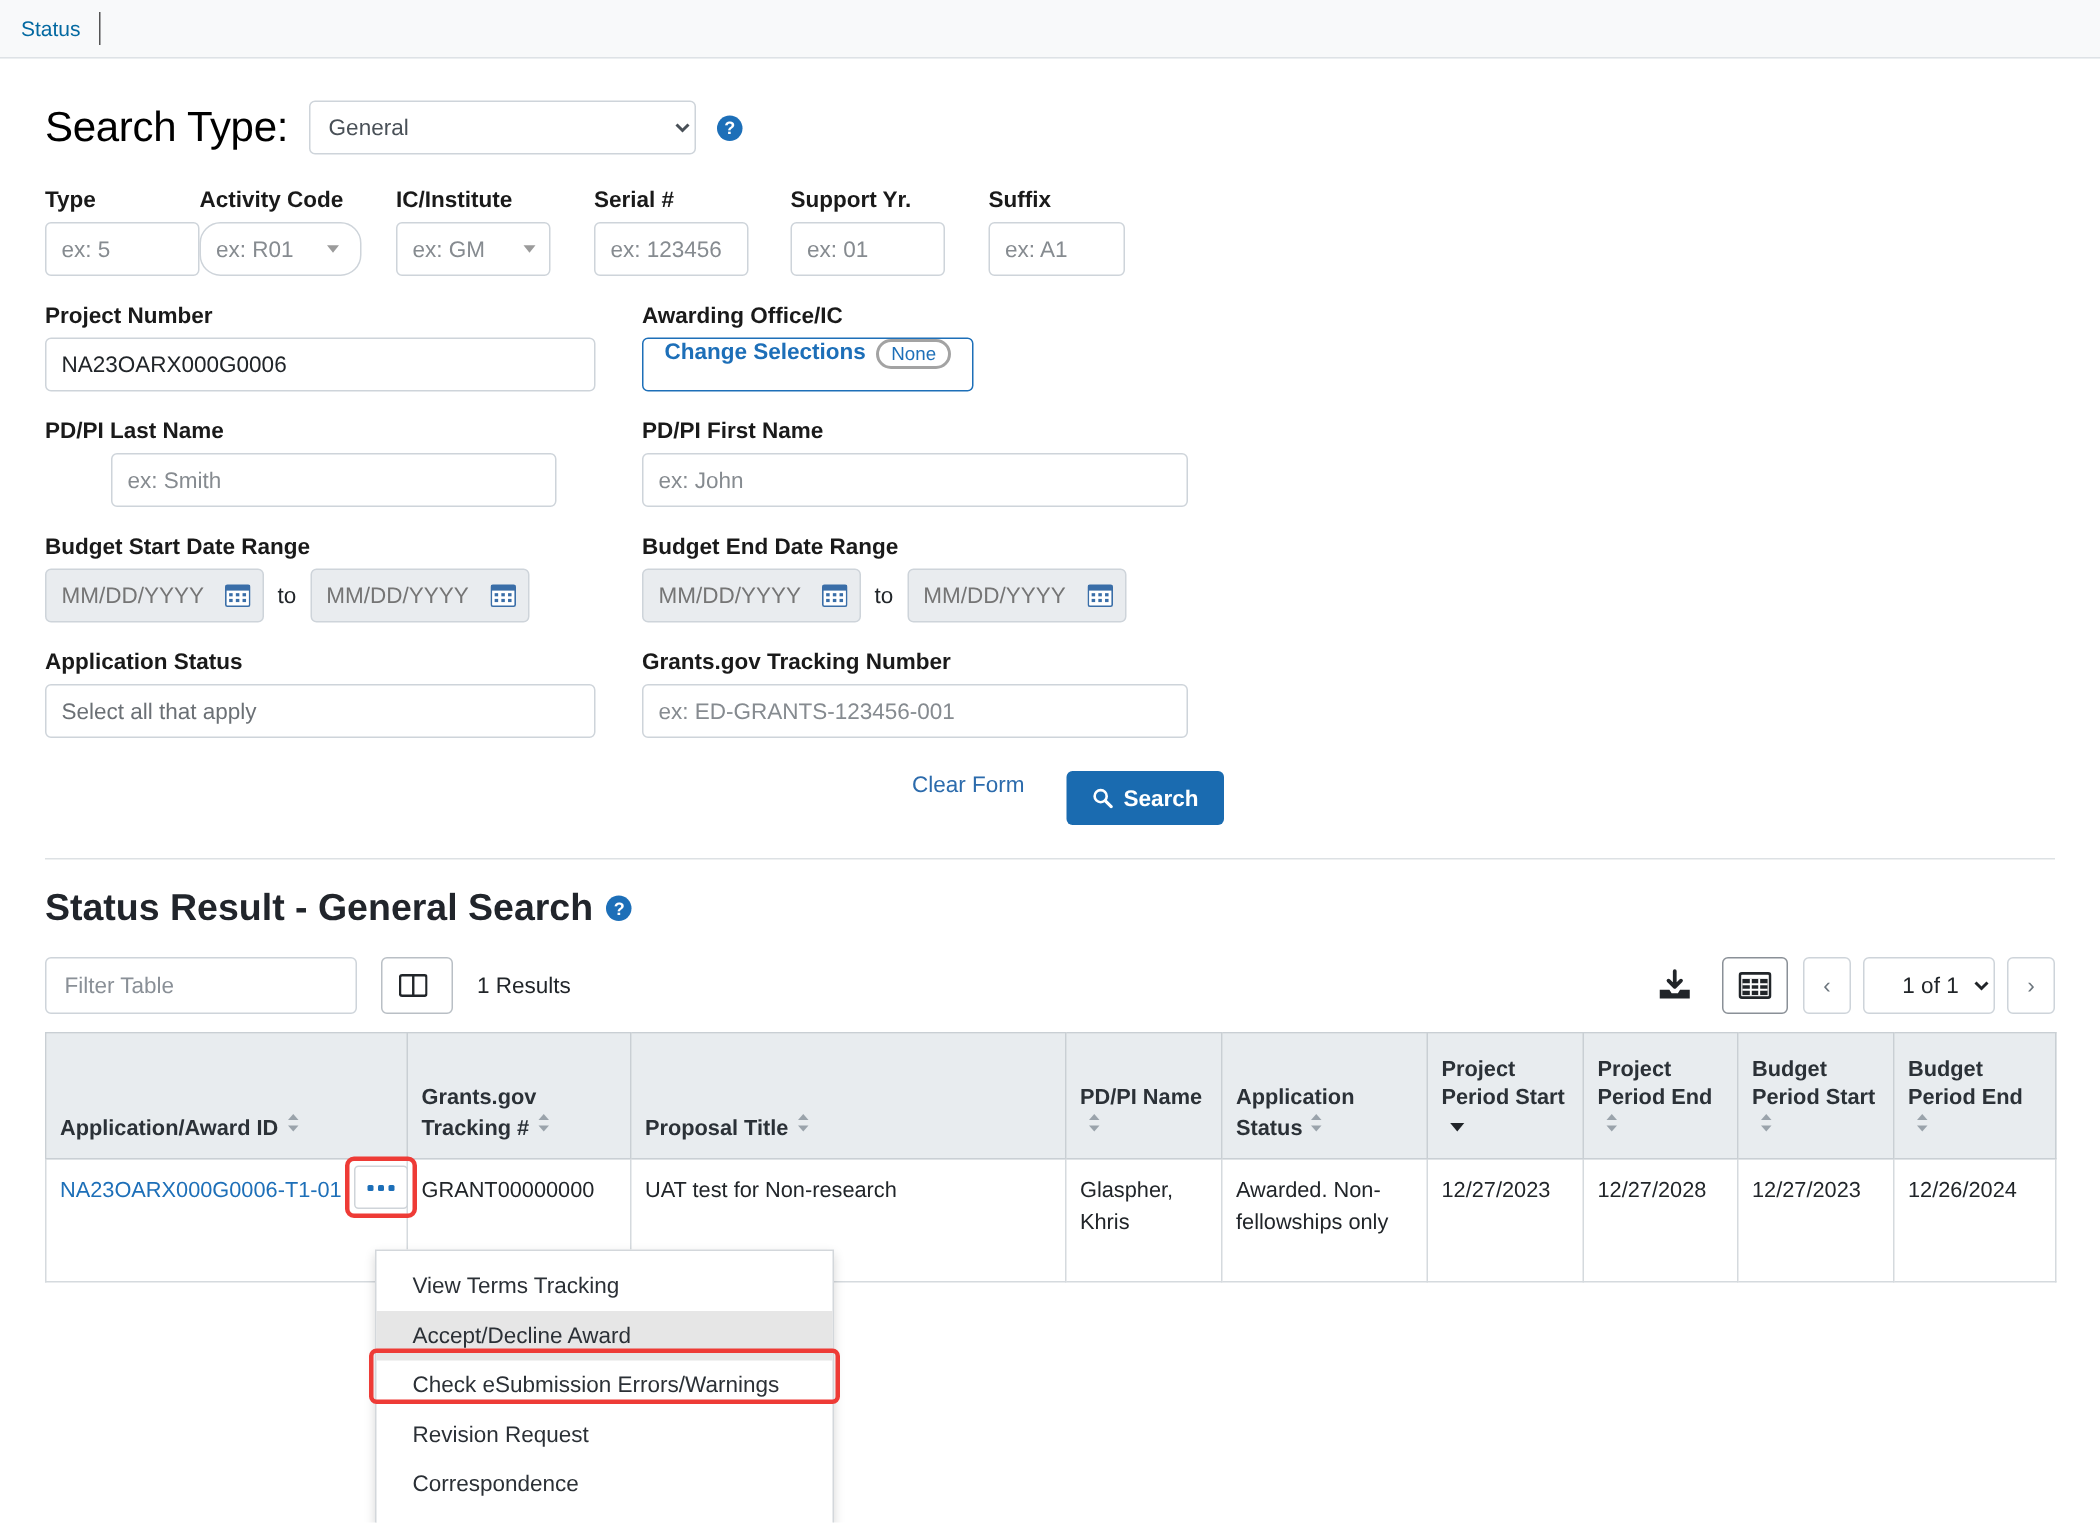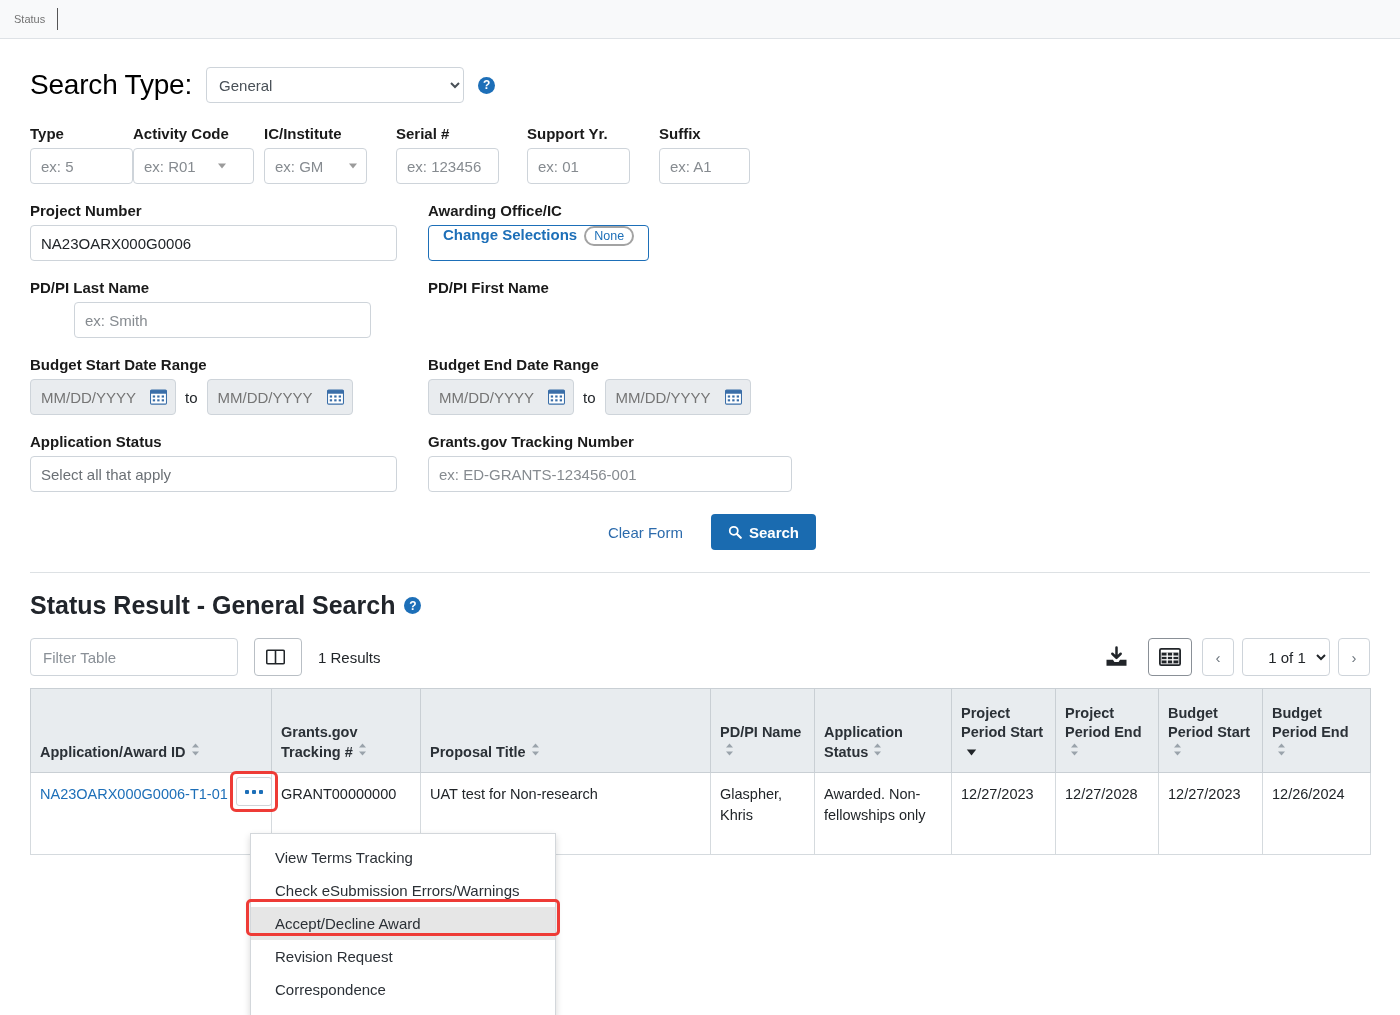--- a/index.html
+++ b/index.html
@@ -17,22 +17,22 @@
   
   #topbar {
     height:39px;
     background:#f8f9fa;
     border-bottom:1px solid #dee2e6;
     display:flex;
     align-items:center;
     padding-left:14px;
   }
   #topbar .tab {
-    font-size:11px;
-    color:#737373;
+    font-size:14px;
+    color:#0369a1;
     padding-right:12px;
     position:relative;
   }
   #topbar .tabsep {
     width:1px; height:22px; background:#555;
   }
 
   
   #main { padding:0 30px; }
 
@@ -159,21 +159,21 @@
     color:#6b7075;
     font-size:15px;
     padding:0 10px;
     display:flex; align-items:center;
     position:relative; cursor:pointer;
   }
 
   
   .actions {
     margin-top:22px;
-    display:flex; justify-content:flex-end; align-items:center;
+    display:flex; justify-content:flex-end; align-items:flex-start;
     gap:22px;
     padding-right:554px;
   }
   .link-btn {
     color:#2c6bac; font-size:15px; cursor:pointer;
     background:none;border:none;font-family:"Liberation Sans", sans-serif;
   }
   .btn-primary {
     background:#1a6bb0; border:none; border-radius:4px;
     color:#fff; font-size:15px; font-weight:bold;
@@ -336,21 +336,21 @@
   </div>
 
   <div class="row" id="smallrow">
     <div class="fld" style="width:103px">
       <label class="flabel">Type</label>
       <input class="inp w-type" placeholder="ex: 5" style="">
     </div>
     <div class="fld" style="width:131px">
       <label class="flabel">Activity Code</label>
       <div class="selwrap" style="width:103px">
-        <input class="inp w-act" style="width: 121px;" placeholder="ex: R01">
+        <input class="inp w-act" style="width: 108px; border-radius: 14px;" placeholder="ex: R01">
         <span class="caret"></span>
       </div>
     </div>
     <div class="fld" style="width:132px">
       <label class="flabel">IC/Institute</label>
       <div class="selwrap" style="width:103px">
         <input class="inp w-ic" style="width: 103px;" placeholder="ex: GM">
         <span class="caret"></span>
       </div>
     </div>
@@ -382,20 +382,21 @@
     </div>
   </div>
 
   <div class="row row2">
     <div class="col-left">
       <label class="flabel">PD/PI Last Name</label>
       <input class="inp" style="width: 297px; margin-left: 44px;" placeholder="ex: Smith">
     </div>
     <div class="col-right">
       <label class="flabel">PD/PI First Name</label>
+      <input class="inp" style="width: 364px;" placeholder="ex: John">
     </div>
   </div>
 
   <div class="row row2">
     <div class="col-left">
       <label class="flabel">Budget Start Date Range</label>
       <div class="daterow">
         <span class="datewrap">
           <input class="dateinp" placeholder="MM/DD/YYYY" style="">
           <svg class="cal-icon" width="17" height="17" viewBox="0 0 16 16">
@@ -607,18 +608,18 @@
         <td>12/27/2028</td>
         <td>12/27/2023</td>
         <td>12/26/2024</td>
       </tr>
     </tbody>
   </table>
 </div>
 
 <div id="ctxmenu">
   <div class="mi">View Terms Tracking</div>
+  <div class="mi hl">Accept/Decline Award</div>
   <div class="mi">Check eSubmission Errors/Warnings</div>
-  <div class="mi hl">Accept/Decline Award</div>
   <div class="mi">Revision Request</div>
   <div class="mi">Correspondence</div>
 </div>
 <div class="annot-ring-menu"></div>
 
 </body></html>

